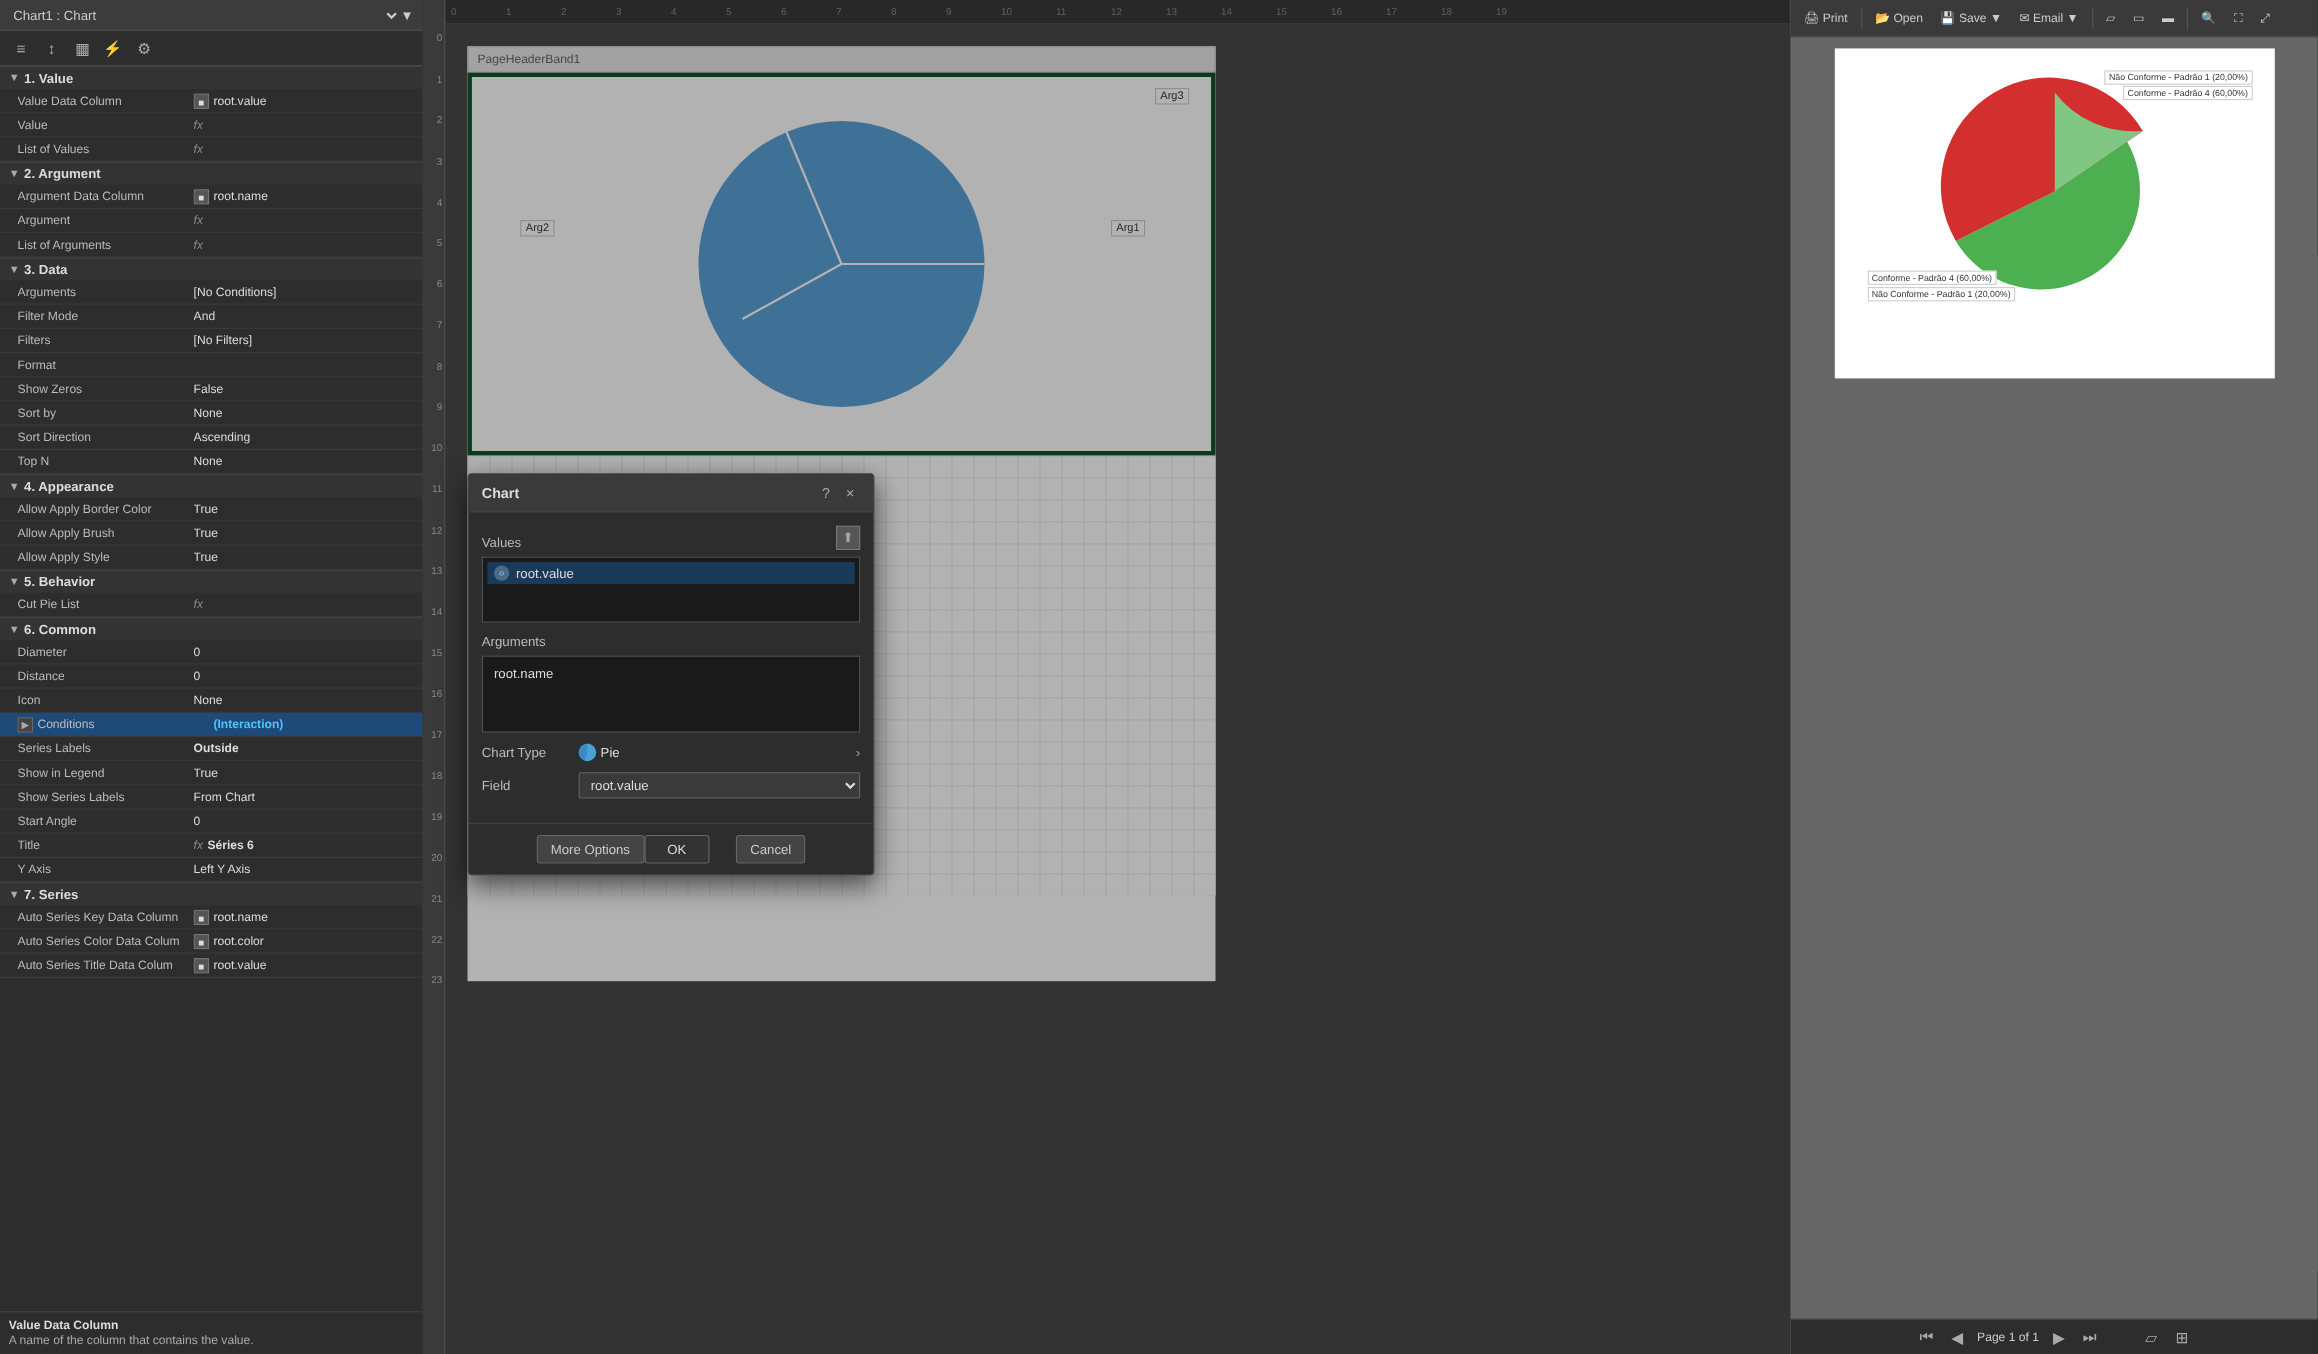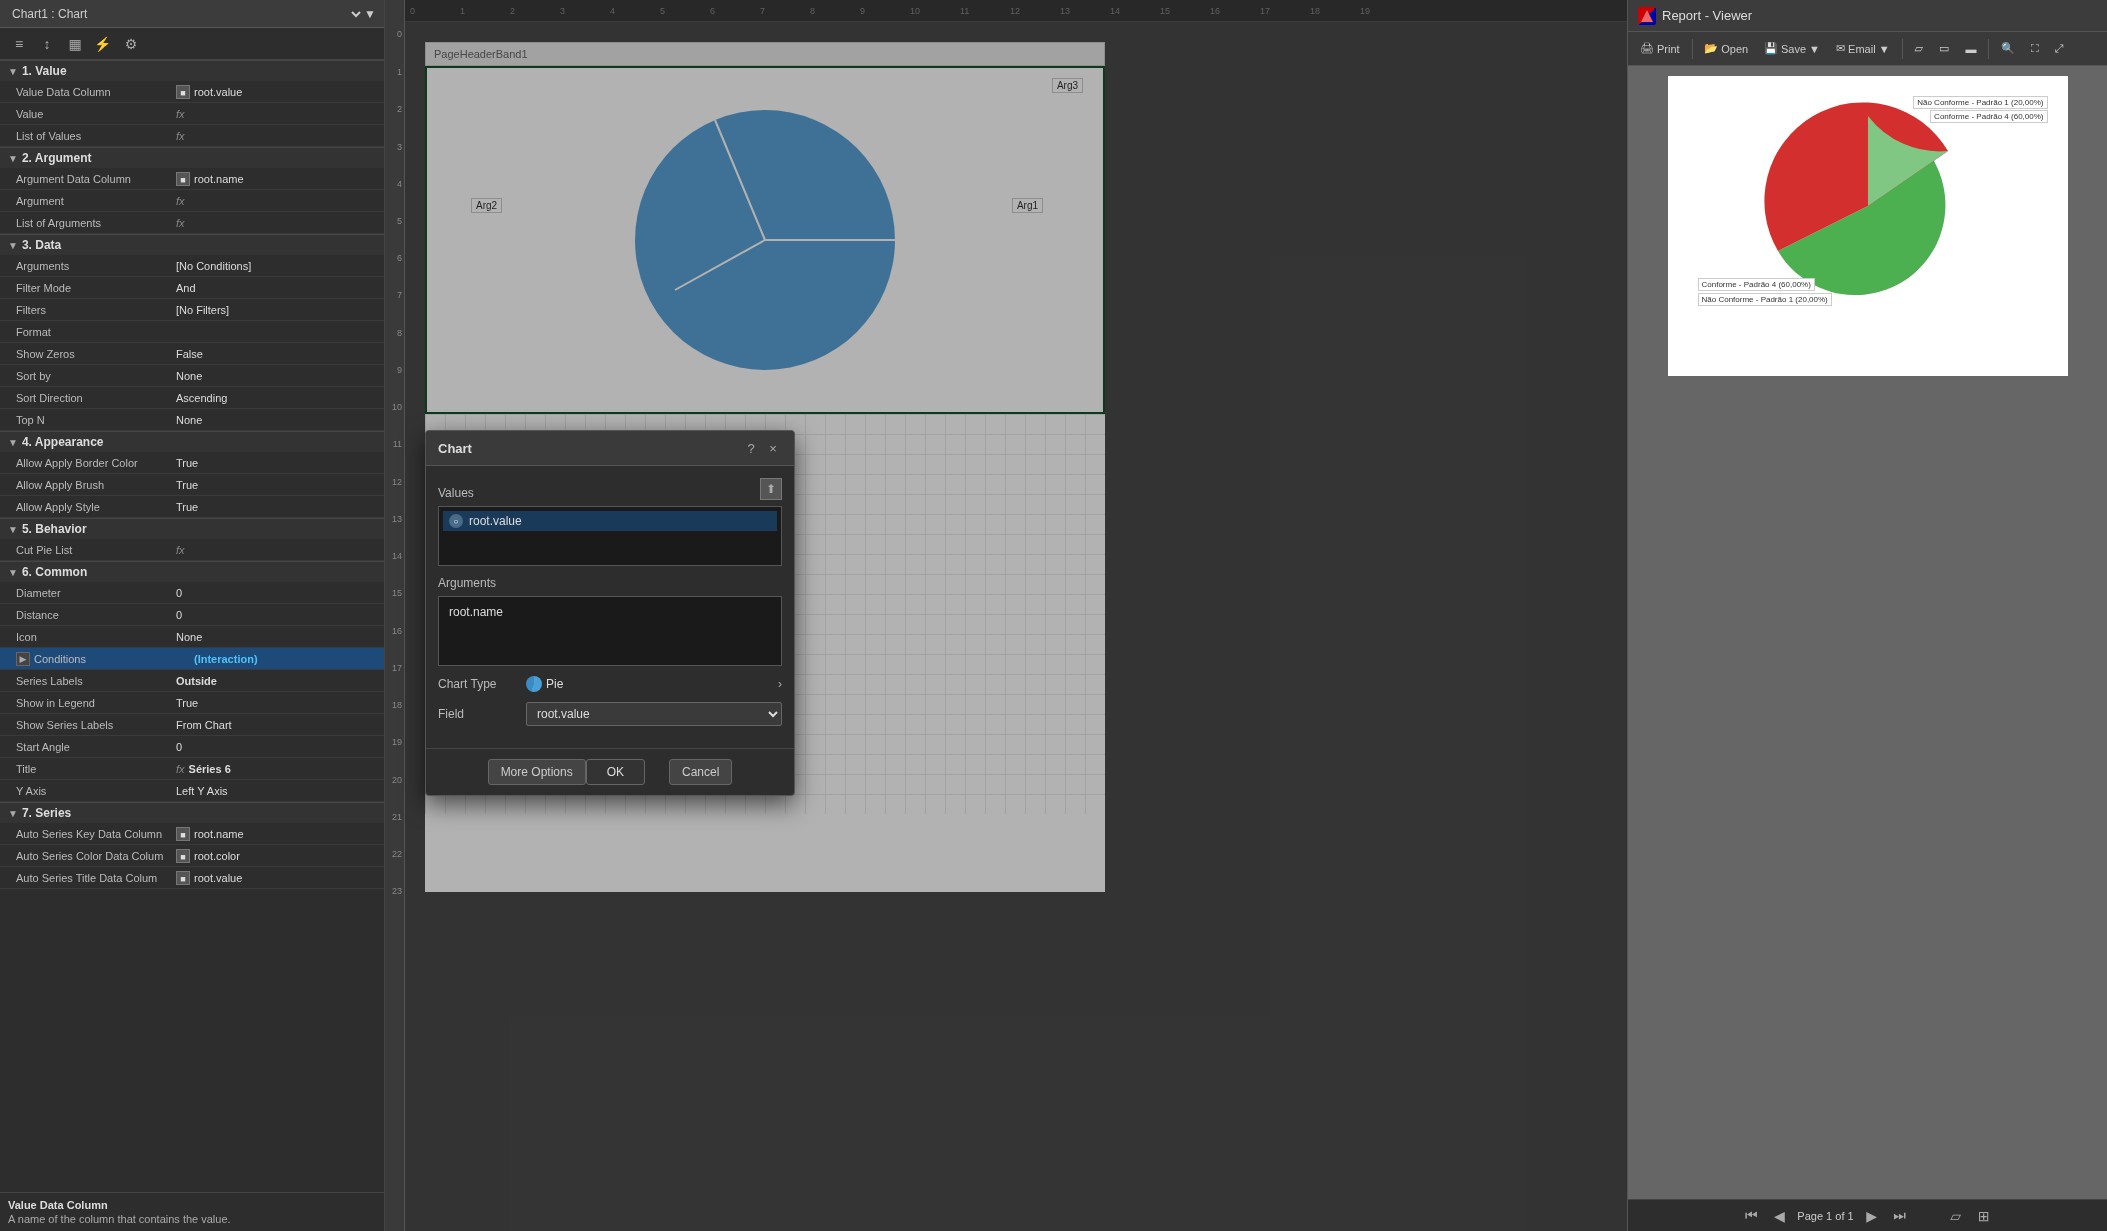--- a/index.html
+++ b/index.html
@@ -211,21 +211,21 @@
       height: 24px;
       display: flex;
       align-items: center;
     }
 
     .chart-area {
       position: relative;
       width: 100%;
       height: 348px;
       background: white;
-      border: 2px solid #14532d;
+      border: 4px solid #14532d;
       display: flex;
       align-items: center;
       justify-content: center;
     }
 
     
     .right-panel {
       position: absolute;
       right: 0; top: 0;
       width: 480px; height: 1231px;
@@ -890,28 +890,20 @@
       <button class="btn-more-options">More Options</button>
       <div style="display:flex; gap:24px;">
         <button class="btn-ok">OK</button>
         <button class="btn-cancel">Cancel</button>
       </div>
     </div>
   </div>
 </div>
 
 <div class="right-panel">
-  <div class="viewer-header">
-    <div class="viewer-header-icon">
-      <svg width="14" height="14" viewBox="0 0 14 14">
-        <polygon points="7,1 13,13 1,13" fill="#e66"></polygon>
-      </svg>
-    </div>
-    <span style="color:#ddd; font-size:13px;">Report - Viewer</span>
-  </div>
   <div class="viewer-toolbar">
     <button class="viewer-btn">
       <span>🖨</span>
       <span>Print</span>
     </button>
     <div class="viewer-separator"></div>
     <button class="viewer-btn">
       <span>📂</span>
       <span>Open</span>
     </button>

